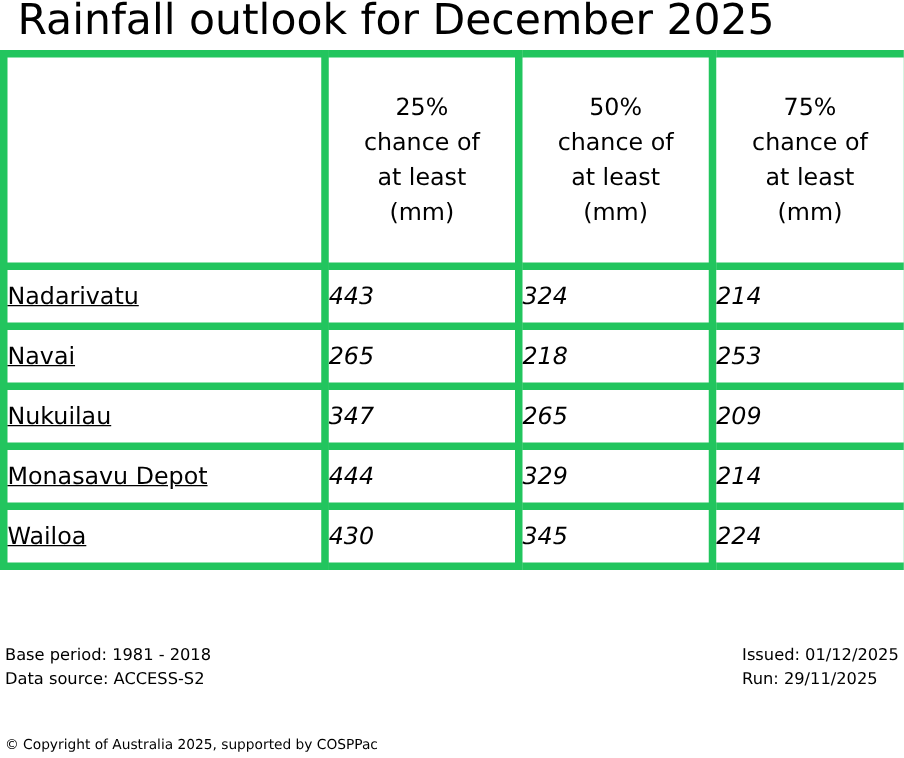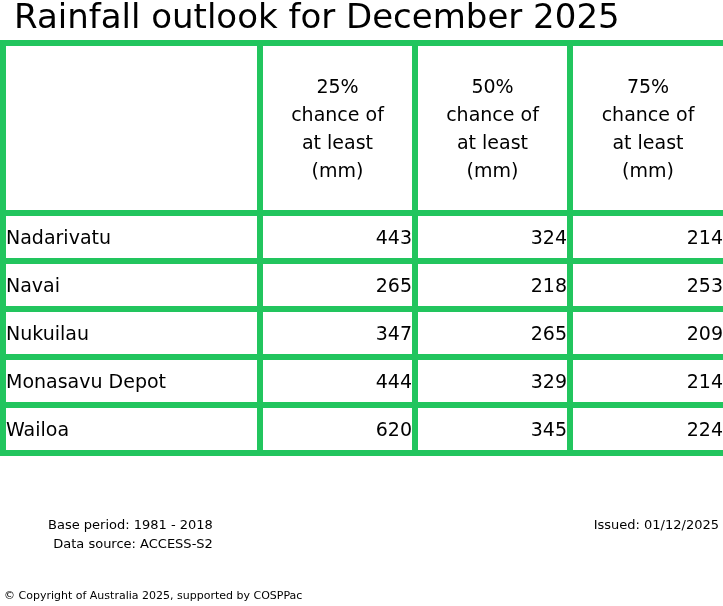--- a/index.html
+++ b/index.html
@@ -61,42 +61,43 @@
     vertical-align: middle;
     text-align: center;
     line-height: 28px;
     padding: 4px 6px;
   }
   td.place {
     height: 42px;
     text-align: left;
     padding-left: 22px;
     vertical-align: middle;
+    text-decoration: underline;
   }
   td.value {
     height: 42px;
-    text-align: right;
+    text-align: left;
     padding-right: 18px;
     vertical-align: middle;
+    font-style: italic;
   }
   .footer {
     position: absolute;
     left: 0;
     top: 515px;
     width: 723px;
     height: 46px;
     font-size: 13px;
     line-height: 19px;
   }
   .footer-left {
     position: absolute;
     left: 4px;
     top: 0;
-    text-align: right;
-    margin-left: 44px;
+    text-align: left;
   }
   .footer-right {
     position: absolute;
     right: 4px;
     top: 0;
     text-align: left;
   }
   .copyright {
     position: absolute;
     left: 4px;
@@ -163,32 +164,33 @@
         <td class="value">209</td>
       </tr>
       <tr>
         <td class="place">Monasavu Depot</td>
         <td class="value">444</td>
         <td class="value">329</td>
         <td class="value">214</td>
       </tr>
       <tr>
         <td class="place">Wailoa</td>
-        <td class="value">620</td>
+        <td class="value">430</td>
         <td class="value">345</td>
         <td class="value">224</td>
       </tr>
     </tbody>
   </table>
 
   <div class="footer">
     <div class="footer-left">
       <div>Base period: 1981 - 2018</div>
       <div>Data source: ACCESS-S2</div>
     </div>
     <div class="footer-right">
       <div>Issued: 01/12/2025</div>
+      <div>Run: 29/11/2025</div>
     </div>
   </div>
 
   <div class="copyright">© Copyright of Australia 2025, supported by COSPPac</div>
 
 </div>
 
 </body></html>

